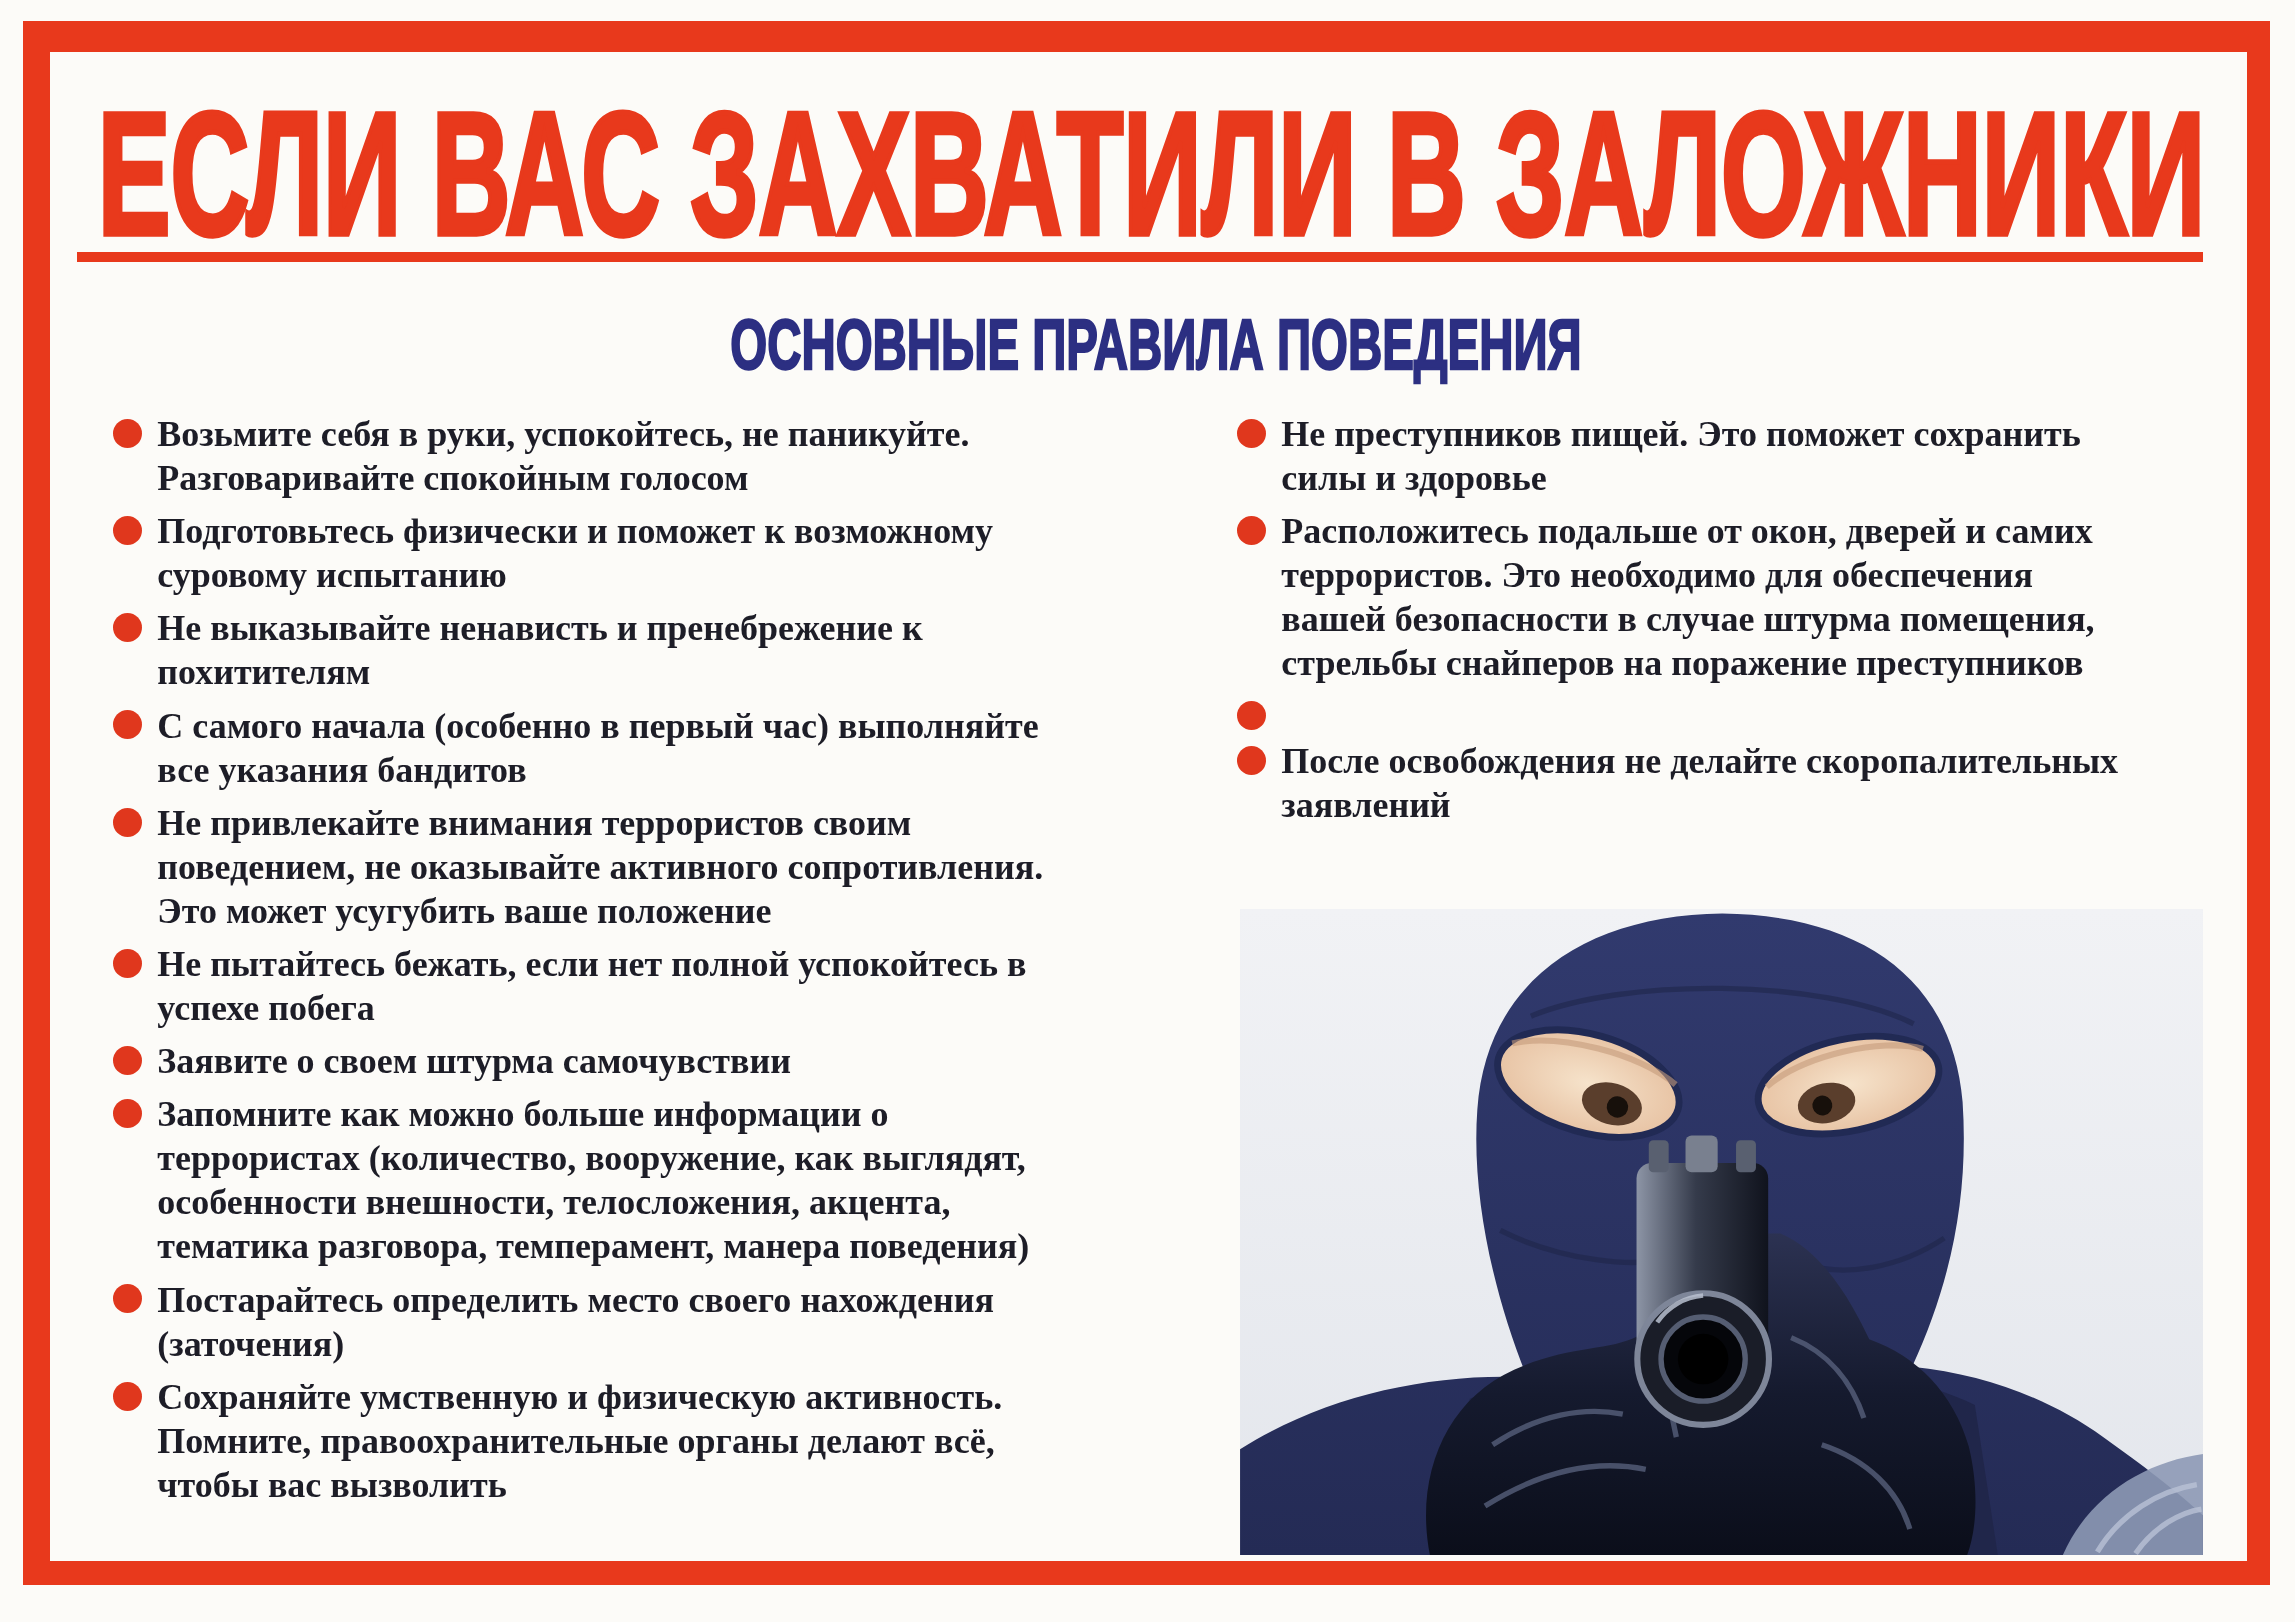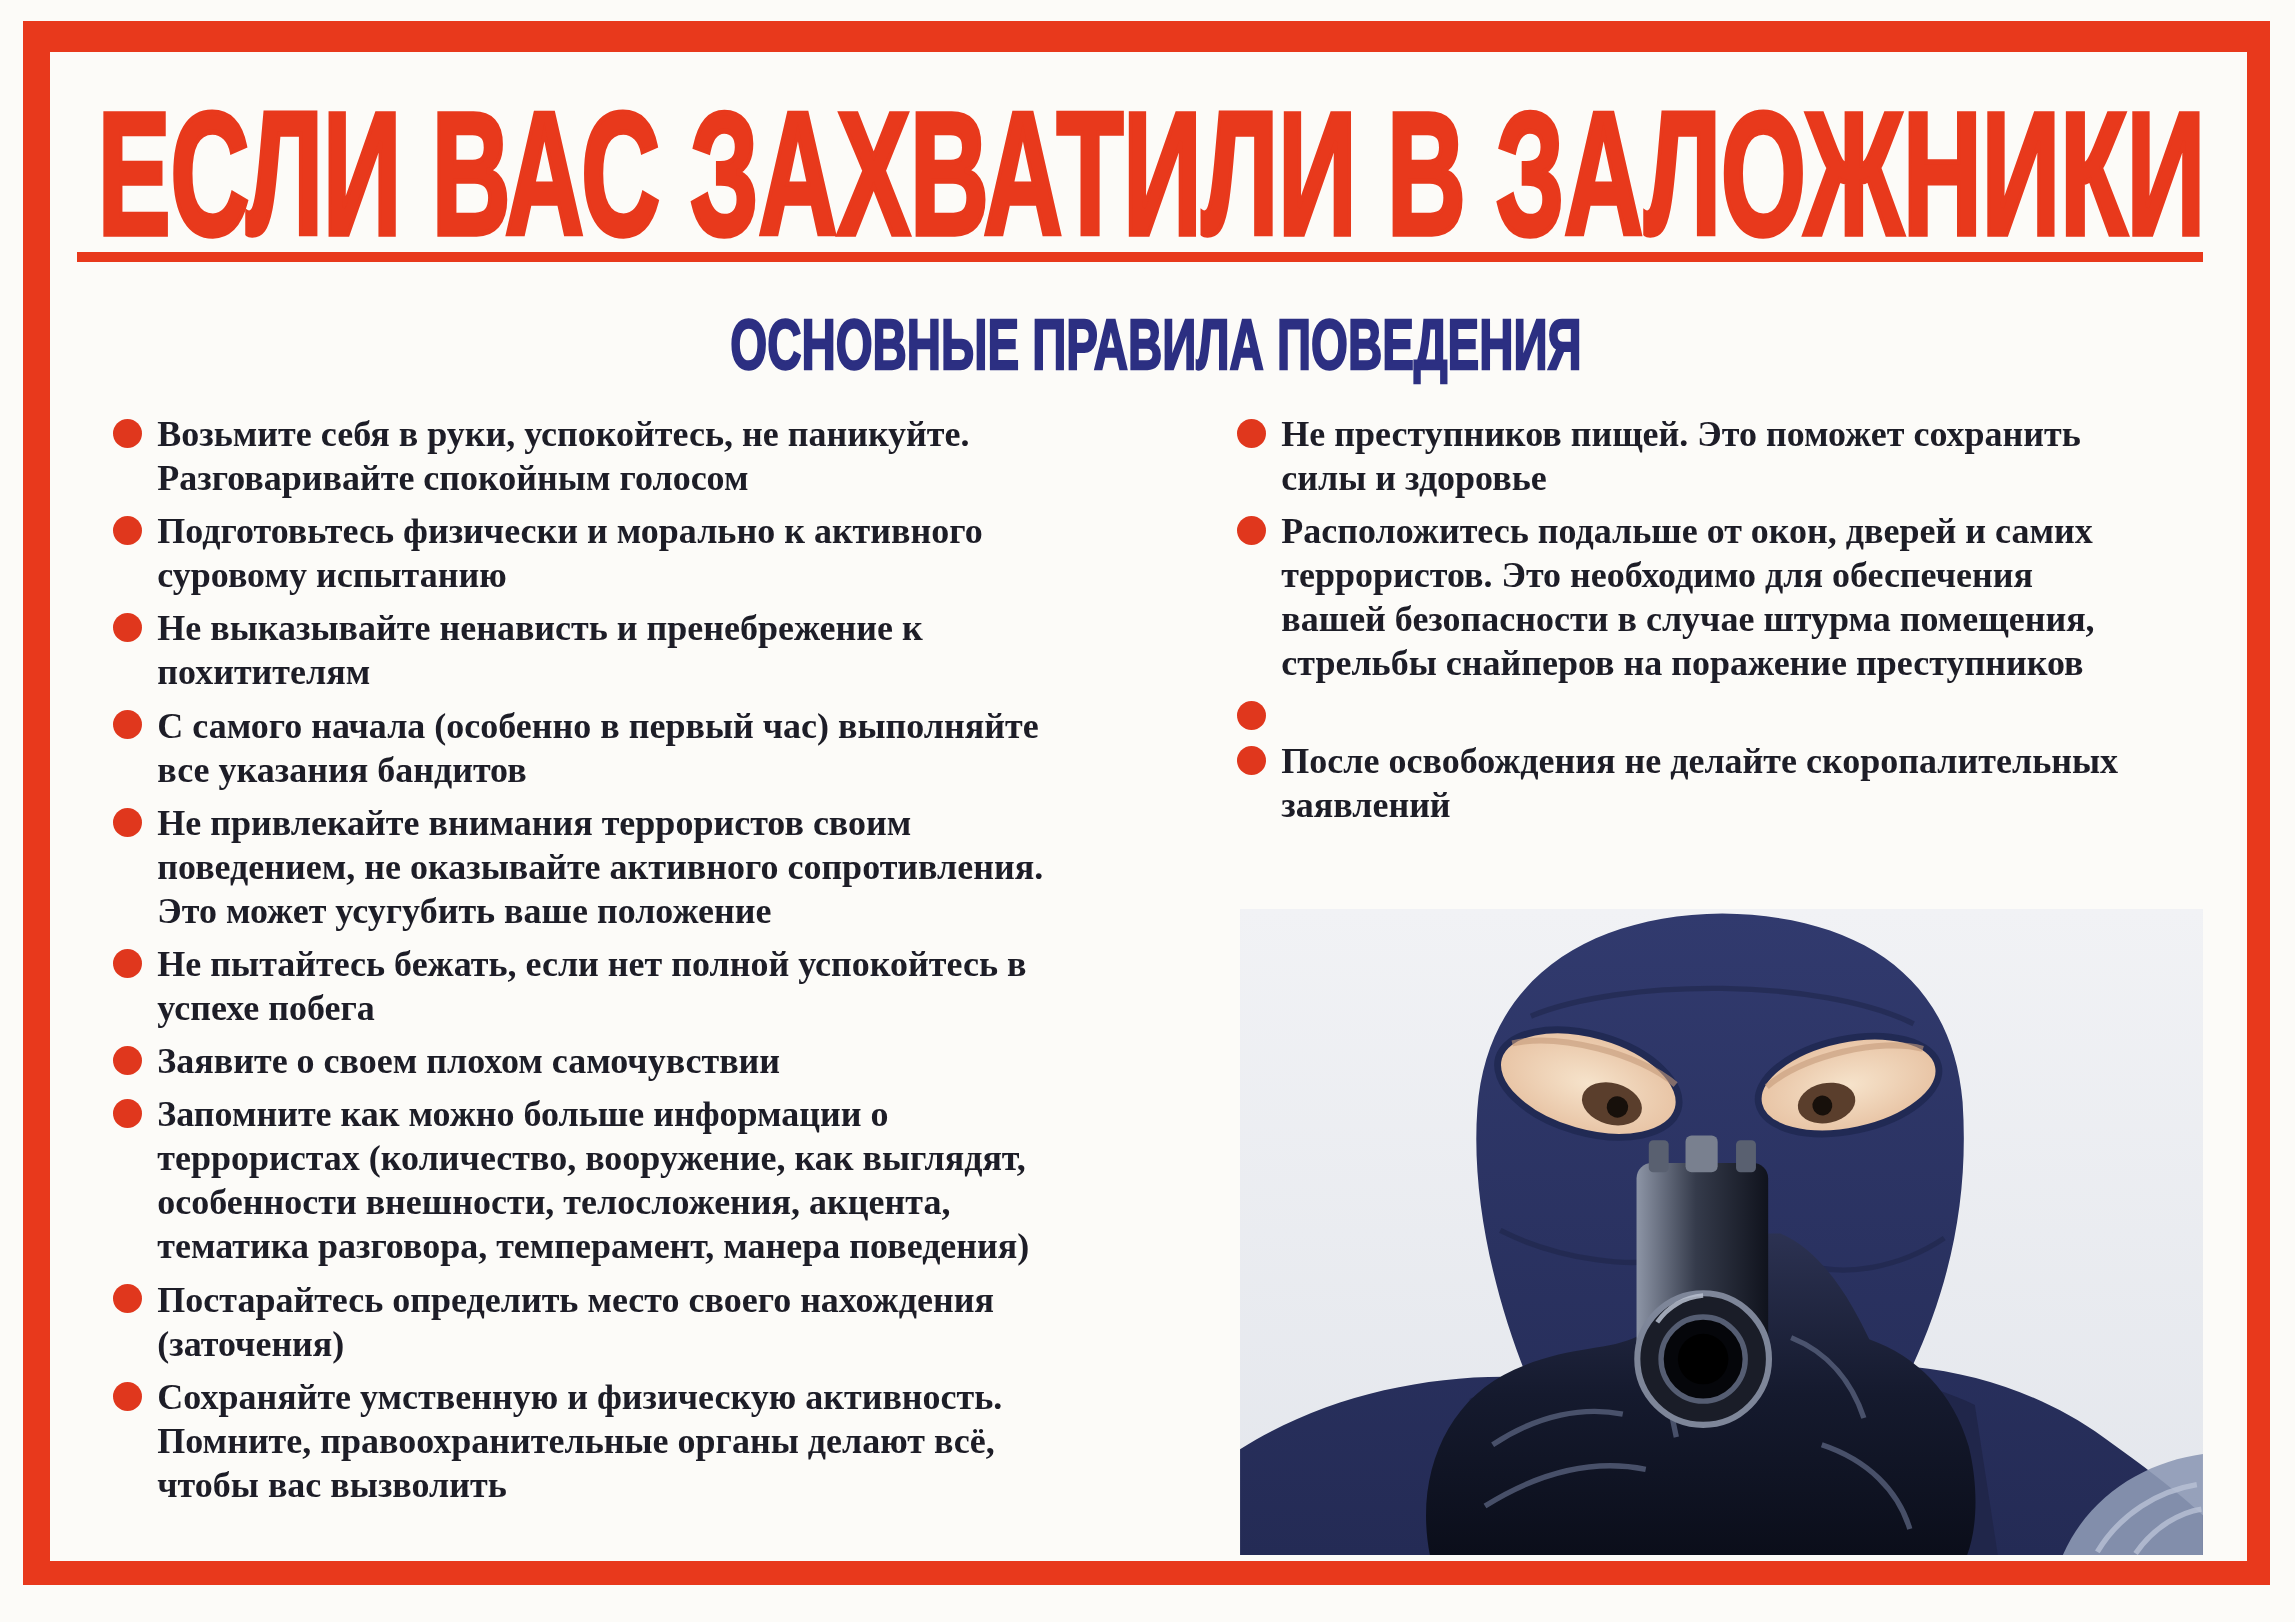--- a/index.html
+++ b/index.html
@@ -55,21 +55,21 @@
 </svg>
 
 <div class="col col-left">
   <div class="item">
       <span class="bullet"></span>
       <span class="item-text">Возьмите себя в руки, успокойтесь, не паникуйте.
 Разговаривайте спокойным голосом</span>
     </div>
   <div class="item">
       <span class="bullet"></span>
-      <span class="item-text">Подготовьтесь физически и морально к активного
+      <span class="item-text">Подготовьтесь физически и поможет к возможному
 суровому испытанию</span>
     </div>
   <div class="item">
       <span class="bullet"></span>
       <span class="item-text">Не выказывайте ненависть и пренебрежение к
 похитителям</span>
     </div>
   <div class="item">
       <span class="bullet"></span>
       <span class="item-text">С самого начала (особенно в первый час) выполняйте
@@ -81,21 +81,21 @@
 поведением, не оказывайте активного сопротивления.
 Это может усугубить ваше положение</span>
     </div>
   <div class="item">
       <span class="bullet"></span>
       <span class="item-text">Не пытайтесь бежать, если нет полной успокойтесь в
 успехе побега</span>
     </div>
   <div class="item">
       <span class="bullet"></span>
-      <span class="item-text">Заявите о своем плохом самочувствии</span>
+      <span class="item-text">Заявите о своем штурма самочувствии</span>
     </div>
   <div class="item">
       <span class="bullet"></span>
       <span class="item-text">Запомните как можно больше информации о
 террористах (количество, вооружение, как выглядят,
 особенности внешности, телосложения, акцента,
 тематика разговора, темперамент, манера поведения)</span>
     </div>
   <div class="item">
       <span class="bullet"></span>

